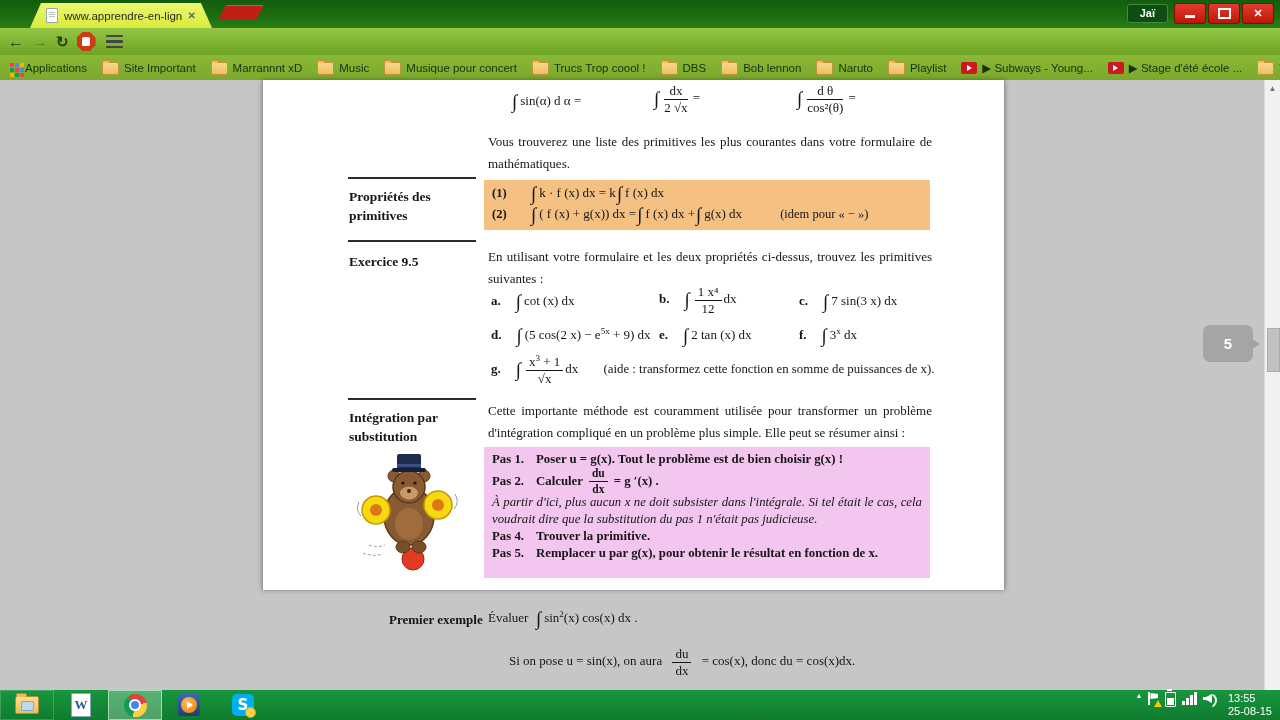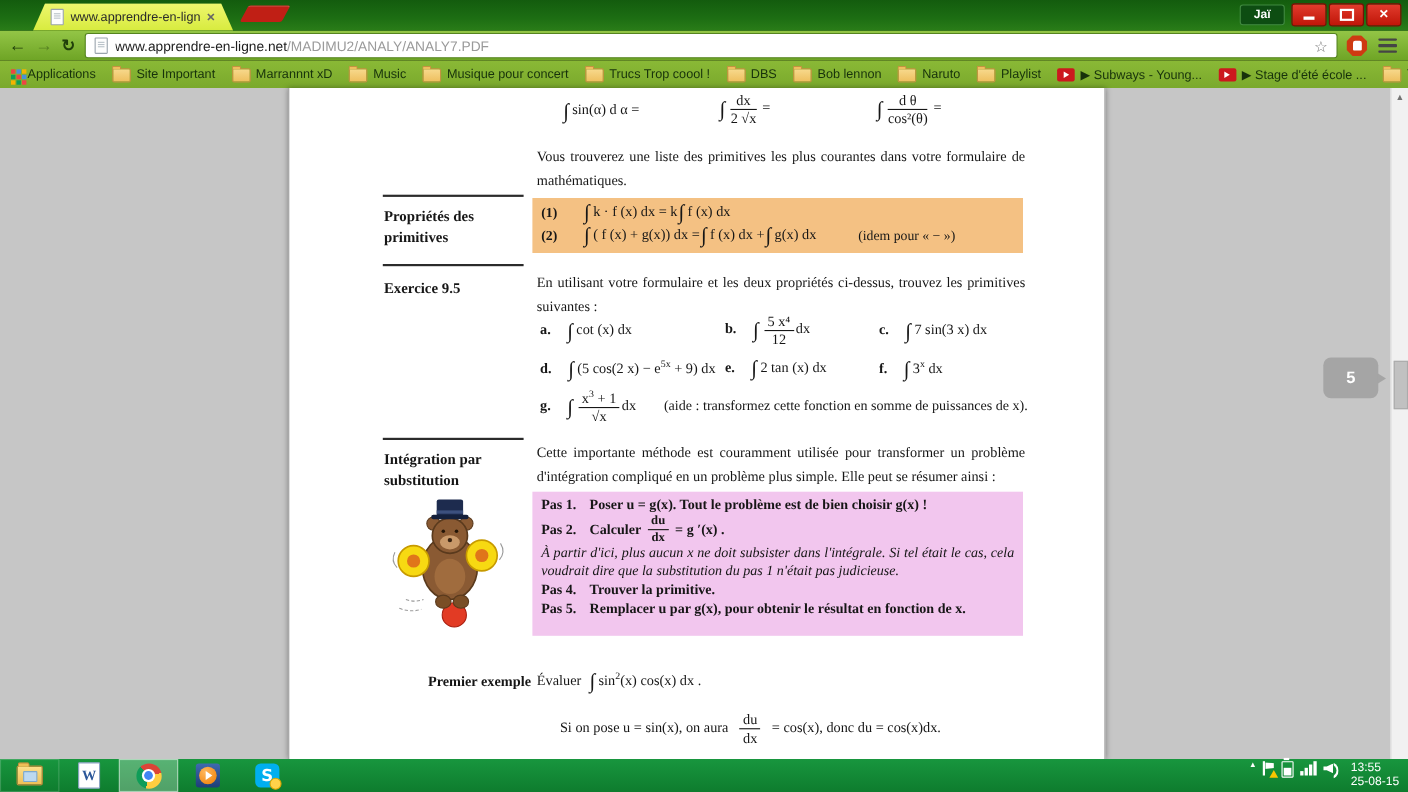--- a/index.html
+++ b/index.html
@@ -52,21 +52,21 @@
   .bm{display:flex;align-items:center;gap:5px;font-size:11.5px;color:#17320b;}
   .apps-ico{width:4px;height:4px;background:#e44;margin:0 6px 6px 0;
     box-shadow:5px 0 0 #4a90d9,10px 0 0 #f4b400,0 5px 0 #0f9d58,5px 5px 0 #e44,10px 5px 0 #4a90d9,0 10px 0 #f4b400,5px 10px 0 #0f9d58,10px 10px 0 #e44;}
   .folder-ico{position:relative;width:15px;height:11px;background:linear-gradient(#f7d98c,#eebf5f);border:1px solid #c49340;border-radius:1px 2px 2px 2px;flex:none;margin-top:2px;}
   .folder-ico:before{content:"";position:absolute;left:-1px;top:-3px;width:6px;height:2px;background:#eebf5f;border:1px solid #c49340;border-bottom:none;border-radius:1px 1px 0 0;}
   .yt-ico{width:16px;height:12px;background:#cc181e;border-radius:2px;display:flex;align-items:center;justify-content:center;flex:none;}
   .yt-ico i{display:block;width:0;height:0;border-left:5px solid #fff;border-top:3px solid transparent;border-bottom:3px solid transparent;}
 
   
   .content{position:absolute;left:0;top:80px;width:1280px;height:610px;background:#c6c6c6;}
-  .page{position:absolute;left:262px;top:0;width:741px;height:610px;background:#fff;
+  .page{position:absolute;left:262px;top:0;width:741px;height:510px;background:#fff;
     border-left:1px solid #979797;border-right:1px solid #979797;box-shadow:0 0 5px rgba(0,0,0,.35);
     font-family:"Liberation Serif","DejaVu Serif",serif;color:#161616;font-size:13px;}
   .abs{position:absolute;}
   .math{white-space:nowrap;}
   .int{font-style:italic;font-size:19px;line-height:1;vertical-align:-3px;padding:0 3px 0 1px;}
   .frac{display:inline-block;vertical-align:middle;text-align:center;line-height:1.05;margin:0 2px;}
   .frac .num{display:block;padding:0 3px 1px;border-bottom:1px solid #161616;}
   .frac .den{display:block;padding-top:1px;}
   .para{text-align:justify;line-height:22px;}
   .side-rule{border-top:2px solid #2b2b2b;width:128px;height:0;}
@@ -153,25 +153,20 @@
             <span class="x-glyph">✕</span>
           </span>
       </span>
     </div>
   </div>
 
   <div class="toolbar">
     <span class="nav back">←</span>
     <span class="nav fwd">→</span>
     <span class="nav reload">↻</span>
-    <div class="omnibox">
-      <span class="doc-ico"></span>
-      <span class="url"><span class="domain">www.apprendre-en-ligne.net</span><span class="path">/MADIMU2/ANALY/ANALY7.PDF</span></span>
-      <span class="star">☆</span>
-    </div>
     <span class="ext-octagon">
         <span class="hand"></span>
       </span>
     <span class="menu-btn">
         <span></span>
         <span></span>
         <span></span>
       </span>
   </div>
 
@@ -265,21 +260,21 @@
       </div>
 
       <div class="abs side-rule" style="left:85px;top:160px;"></div>
       <div class="abs side-h" style="left:86px;top:172px;">Exercice 9.5</div>
       <div class="abs para" style="left:225px;top:166px;width:444px;">En utilisant votre formulaire et les deux propriétés ci-dessus, trouvez les primitives suivantes :</div>
 
       <div class="abs math" style="left:228px;top:212px;">
         <span class="exl">a.</span><span class="int">∫</span><span>cot (x) dx</span>
       </div>
       <div class="abs math" style="left:396px;top:205px;">
-        <span class="exl">b.</span><span class="int">∫</span><span class="frac"><span class="num">5 x⁴</span><span class="den">12</span></span><span>dx</span>
+        <span class="exl">b.</span><span class="int">∫</span><span class="frac"><span class="num">1 x⁴</span><span class="den">12</span></span><span>dx</span>
       </div>
       <div class="abs math" style="left:536px;top:212px;">
         <span class="exl">c.</span><span class="int">∫</span><span>7 sin(3 x) dx</span>
       </div>
 
       <div class="abs math" style="left:228px;top:246px;">
         <span class="exl">d.</span><span class="int">∫</span><span>(5 cos(2 x) − e</span><sup>5x</sup><span> + 9) dx</span>
       </div>
       <div class="abs math" style="left:396px;top:246px;text-align:right;">
         <span class="exl">e.</span><span class="int">∫</span><span>2 tan (x) dx</span>

